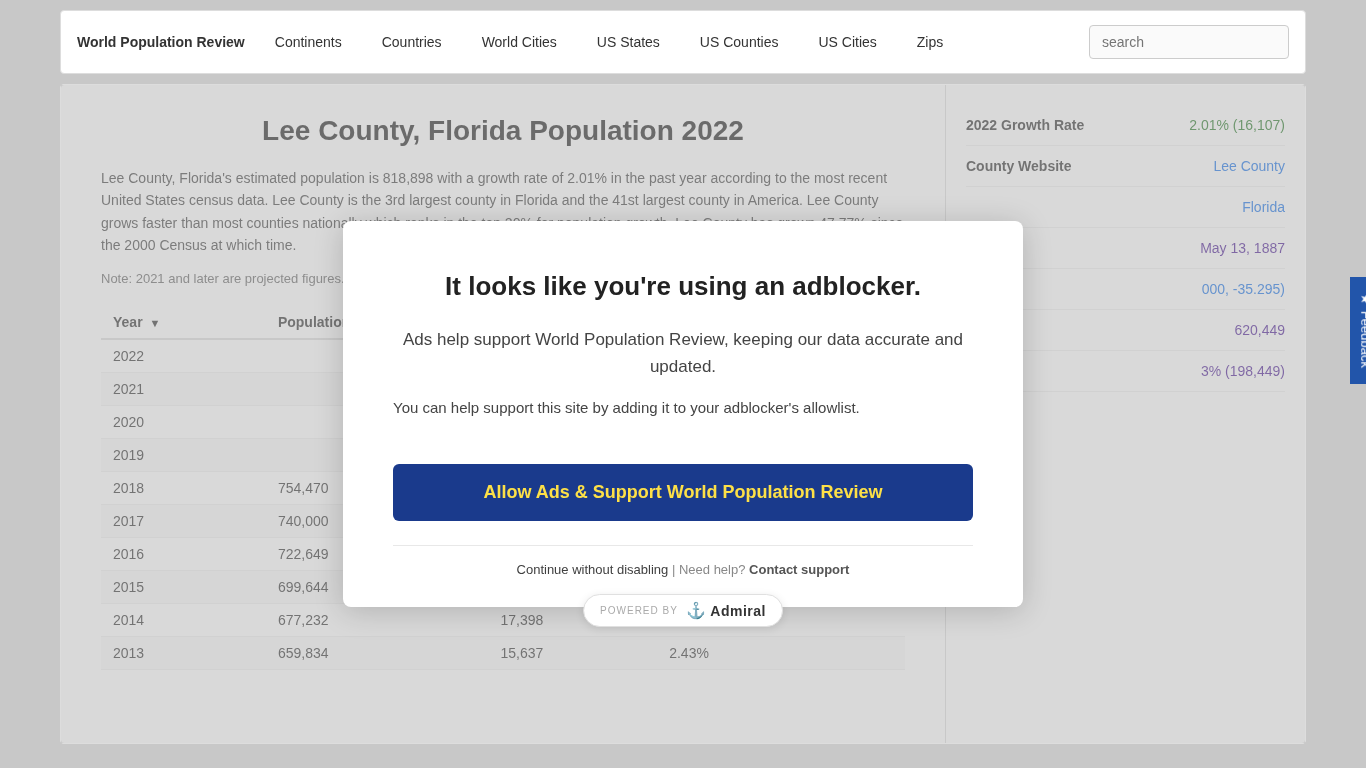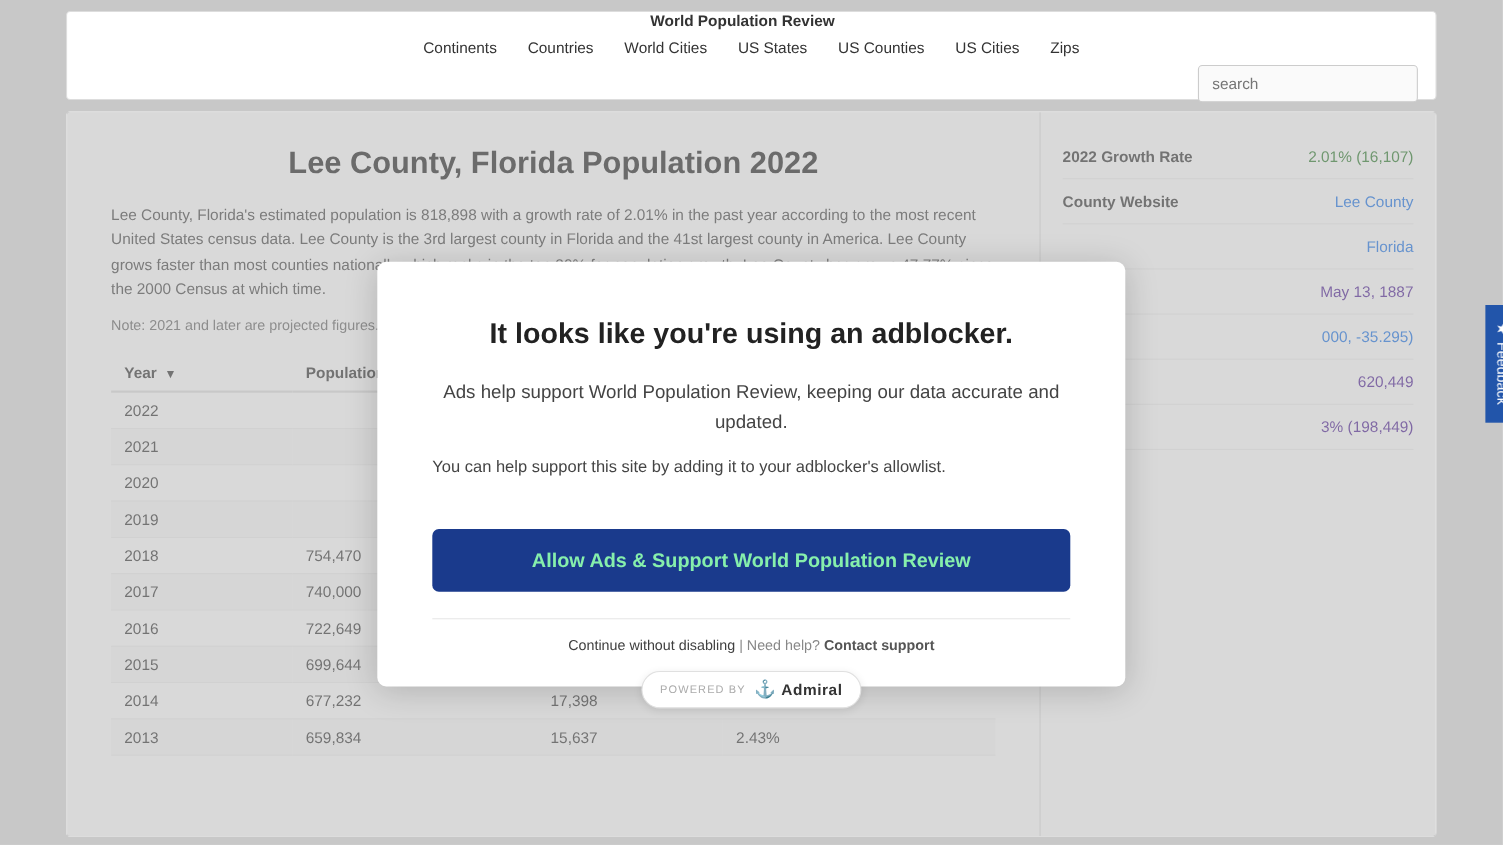--- a/index.html
+++ b/index.html
@@ -15,36 +15,35 @@
     .nav-wrapper {
       background: #fff;
       border: 1px solid #ddd;
       margin: 10px 60px;
       border-radius: 4px;
     }
     .nav-inner {
       display: flex;
       align-items: center;
       padding: 0 16px;
-      height: 79px;
+      height: 62px;
       gap: 0;
-      flex-direction: column;
     }
     .nav-brand {
       font-weight: bold;
       font-size: 14px;
       color: #333;
       white-space: nowrap;
       margin-right: 16px;
       cursor: pointer;
     }
     .nav-links {
       display: flex;
       align-items: center;
-      gap: 0;
+      gap: 12px;
       flex: 1;
       text-align: right;
     }
     .nav-link {
       font-size: 14px;
       color: #333;
       padding: 8px 14px;
       cursor: pointer;
       white-space: nowrap;
       text-decoration: none;
@@ -213,21 +212,21 @@
       font-size: 15px;
       color: #444;
       text-align: left;
       line-height: 1.6;
       margin-bottom: 44px;
     }
     .modal-cta-btn {
       display: block;
       width: 100%;
       background: #1a3a8c;
-      color: #86efac;
+      color: #fde047;
       border: none;
       border-radius: 6px;
       padding: 18px 24px;
       font-size: 18px;
       font-weight: bold;
       cursor: pointer;
       margin-bottom: 24px;
       text-align: center;
     }
     .modal-footer {

